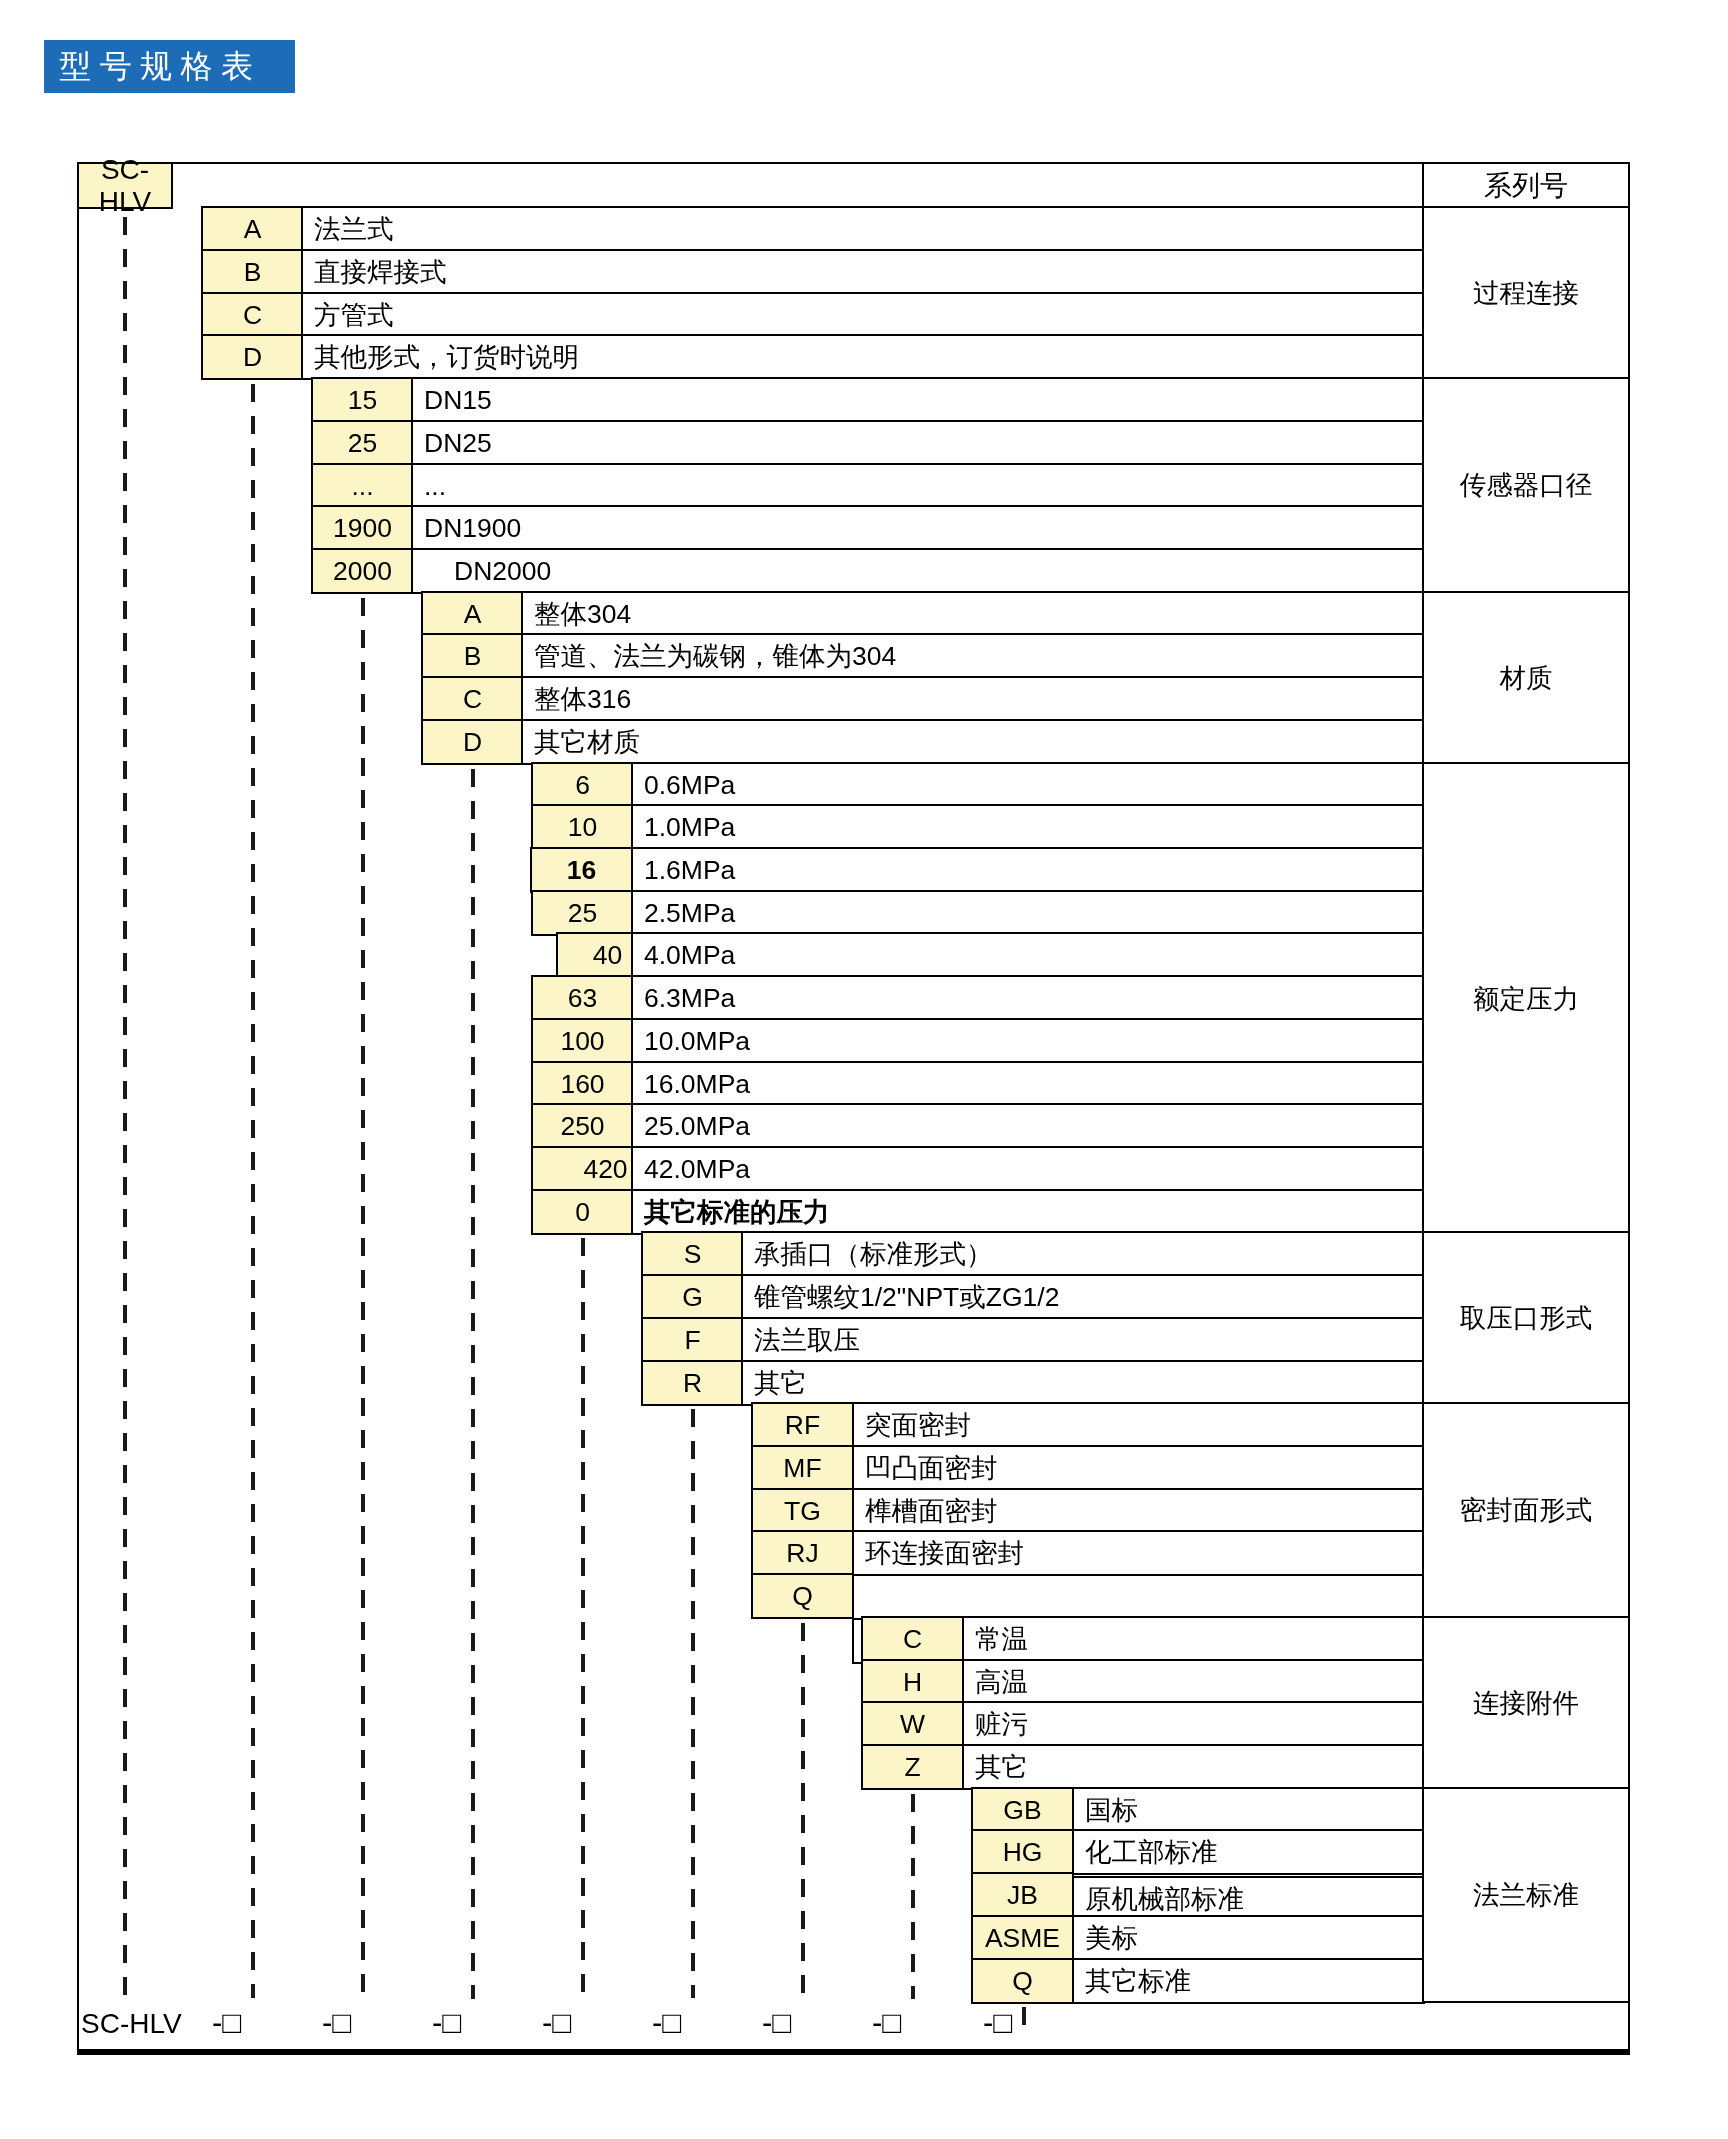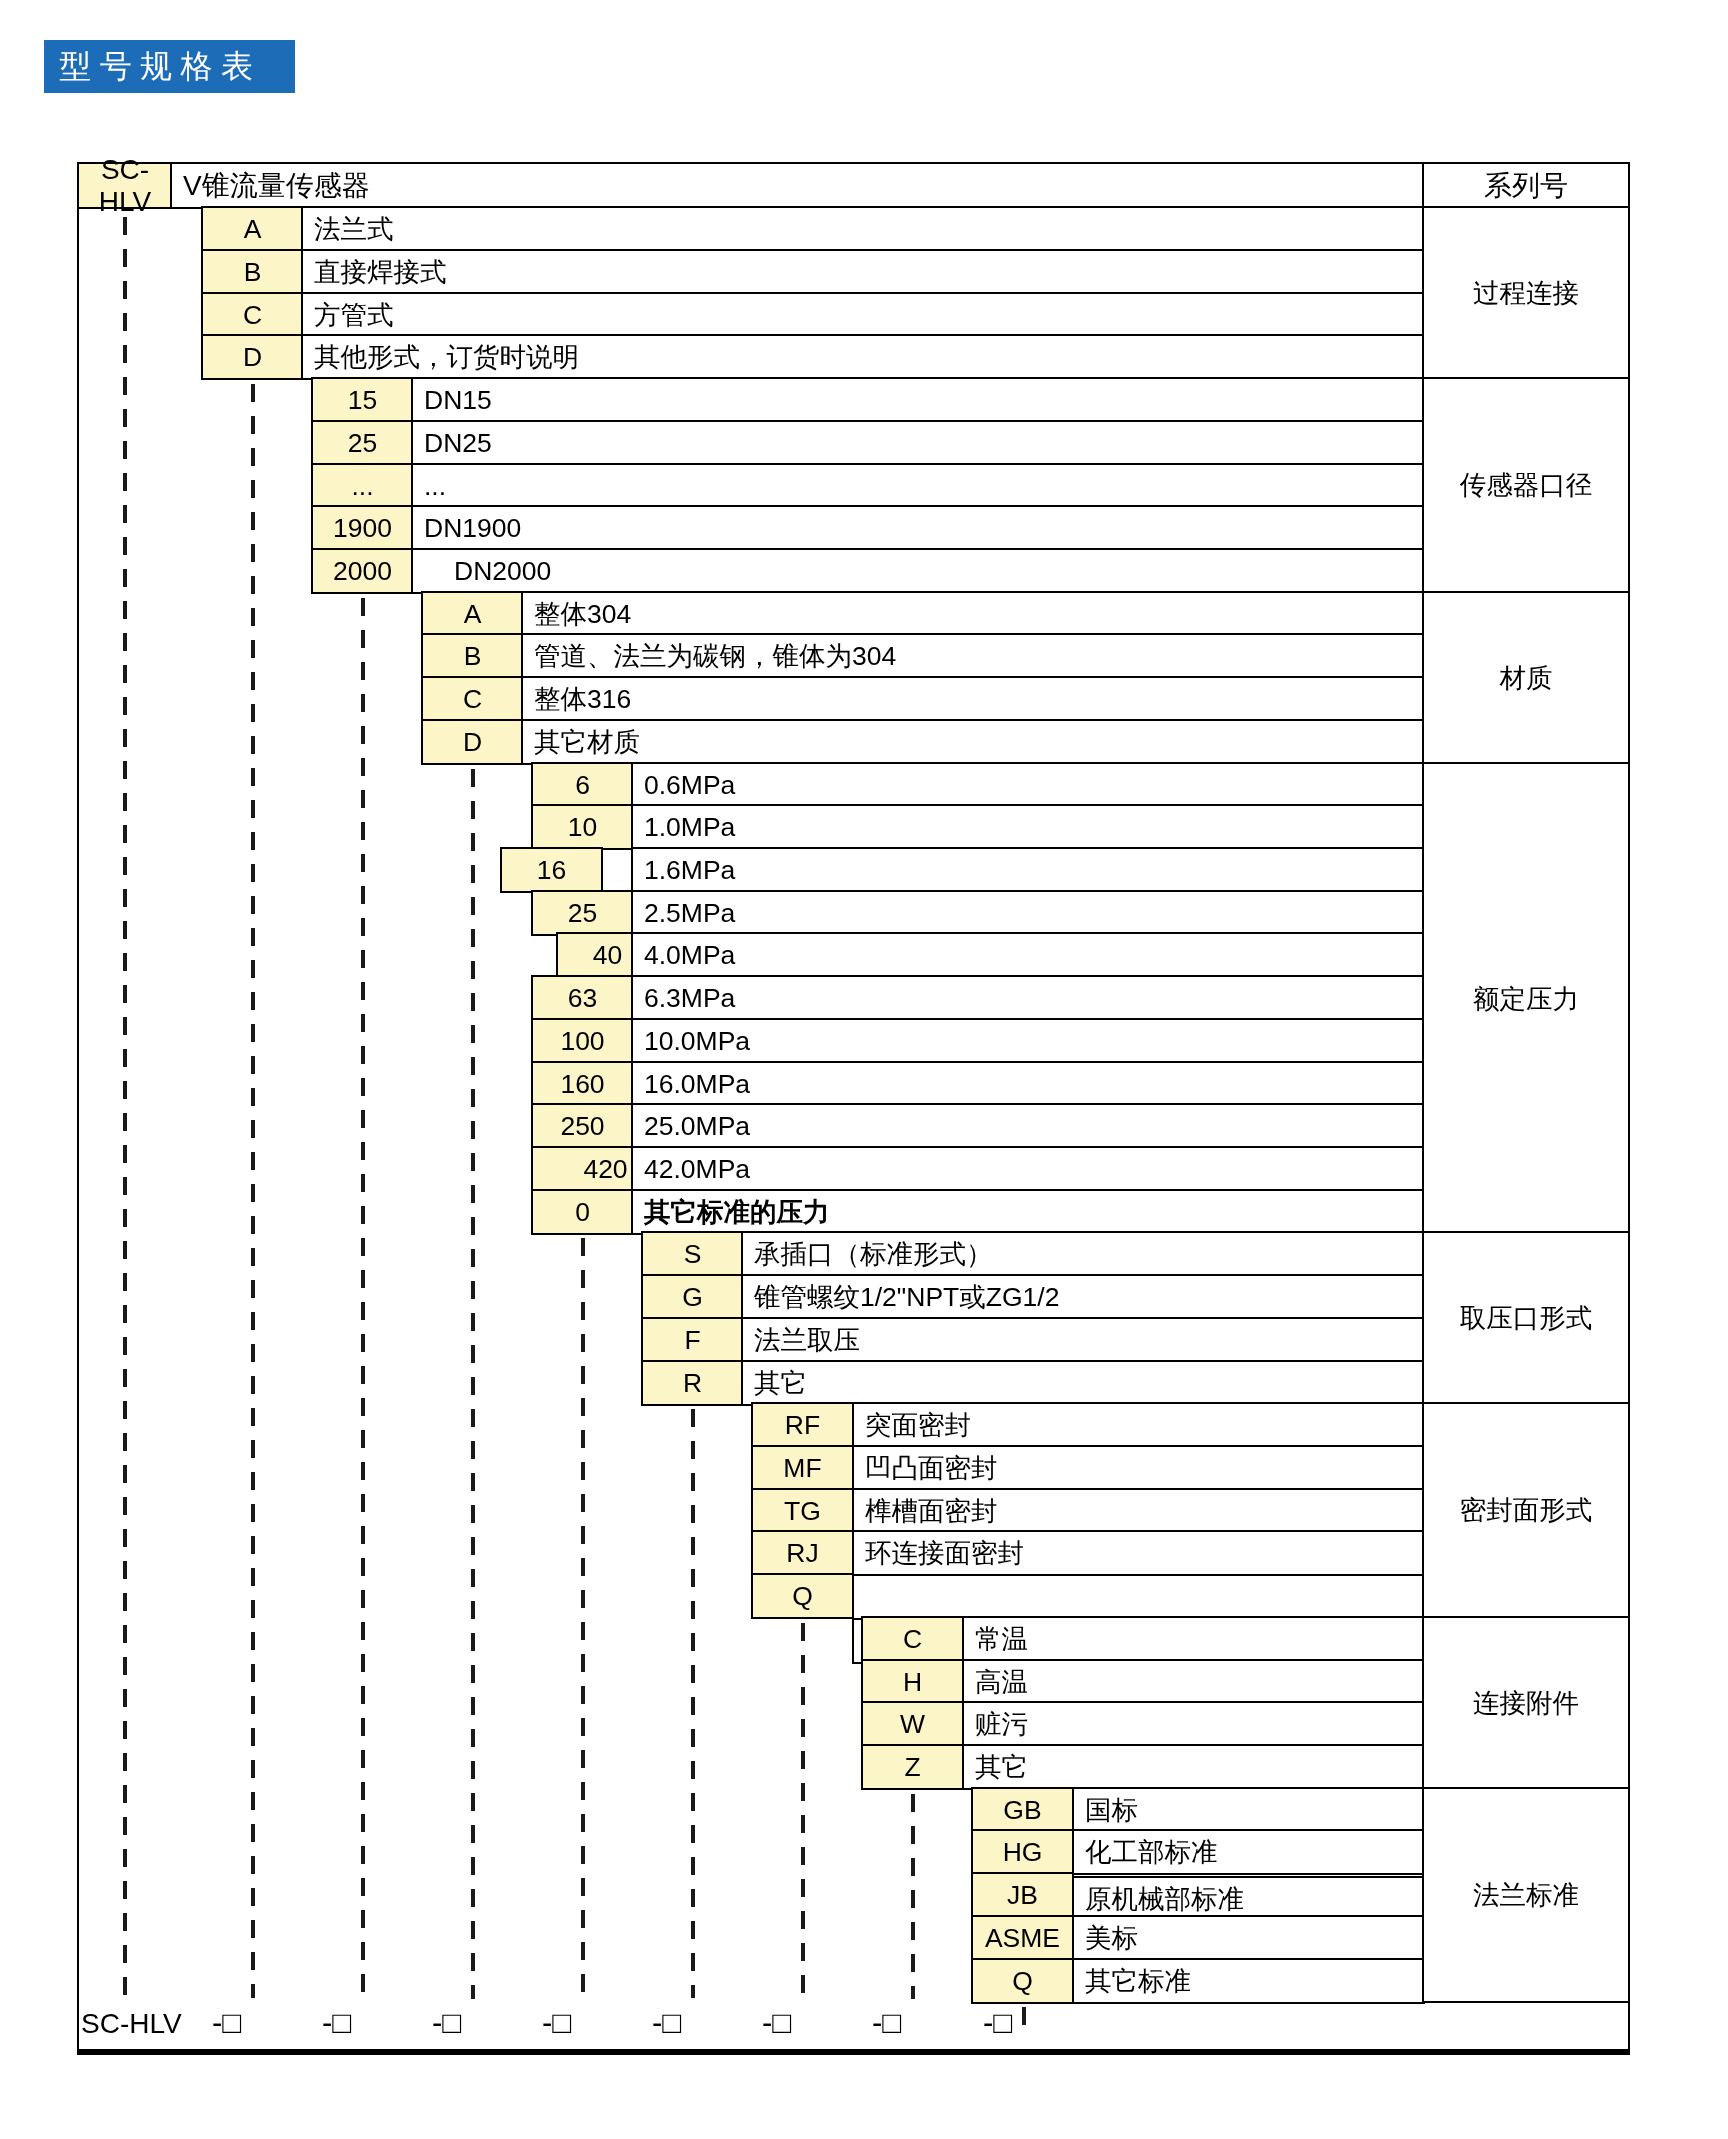--- a/index.html
+++ b/index.html
@@ -21,21 +21,20 @@
 </head>
 <body>
 
 <div class="page">
 
   <div class="abs title" style="left:44px;top:40px;width:251px;height:53px;">型号规格表</div>
 
   <div class="abs frame" style="left:77px;top:162px;width:1553px;height:1893px;"></div>
 
   <div class="abs cell code hdr" style="left:77px;top:162px;width:96px;height:47px;">SC-HLV</div>
-  <div class="abs cell desc hdr" style="left:170px;top:162px;width:1254px;height:47px;">V锥流量传感器</div>
   <div class="abs cell label hdr" style="left:1422px;top:162px;width:208px;height:47px;">系列号</div>
 
   <div id="layer">
       <div class="abs cell code" style="left: 201px; top: 206px; width: 103px; height: 46px;">A</div>
       <div class="abs cell desc" style="left: 301px; top: 206px; width: 1123px; height: 46px;">法兰式</div>
       <div class="abs cell code" style="left: 201px; top: 249px; width: 103px; height: 46px;">B</div>
       <div class="abs cell desc" style="left: 301px; top: 249px; width: 1123px; height: 46px;">直接焊接式</div>
       <div class="abs cell code" style="left: 201px; top: 292px; width: 103px; height: 46px;">C</div>
       <div class="abs cell desc" style="left: 301px; top: 292px; width: 1123px; height: 46px;">方管式</div>
       <div class="abs cell code" style="left: 201px; top: 334px; width: 103px; height: 46px;">D</div>
@@ -61,21 +60,21 @@
       <div class="abs cell code" style="left: 421px; top: 676px; width: 103px; height: 46px;">C</div>
       <div class="abs cell desc" style="left: 521px; top: 676px; width: 903px; height: 46px;">整体316</div>
       <div class="abs cell code" style="left: 421px; top: 719px; width: 103px; height: 46px;">D</div>
       <div class="abs cell desc" style="left: 521px; top: 719px; width: 903px; height: 46px;">其它材质</div>
       <div class="abs cell label" style="left: 1422px; top: 591px; width: 208px; height: 174px;">材质</div>
       <div class="abs dash-v" style="left: 471px; top: 769px; width: 3.5px; height: 1230px;"></div>
       <div class="abs cell code" style="left: 531px; top: 762px; width: 103px; height: 46px;">6</div>
       <div class="abs cell desc" style="left: 631px; top: 762px; width: 793px; height: 46px;">0.6MPa</div>
       <div class="abs cell code" style="left: 531px; top: 804px; width: 103px; height: 46px;">10</div>
       <div class="abs cell desc" style="left: 631px; top: 804px; width: 793px; height: 46px;">1.0MPa</div>
-      <div class="abs cell code" style="left: 500px; top: 847px; width: 103px; height: 46px;">16</div>
+      <div class="abs cell code" style="left: 530px; top: 847px; width: 103px; height: 46px; font-weight: bold;">16</div>
       <div class="abs cell desc" style="left: 631px; top: 847px; width: 793px; height: 46px;">1.6MPa</div>
       <div class="abs cell code" style="left: 531px; top: 890px; width: 103px; height: 46px;">25</div>
       <div class="abs cell desc" style="left: 631px; top: 890px; width: 793px; height: 46px;">2.5MPa</div>
       <div class="abs cell code" style="left: 556px; top: 932px; width: 103px; height: 46px;">40</div>
       <div class="abs cell desc" style="left: 631px; top: 932px; width: 793px; height: 46px;">4.0MPa</div>
       <div class="abs cell code" style="left: 531px; top: 975px; width: 103px; height: 46px;">63</div>
       <div class="abs cell desc" style="left: 631px; top: 975px; width: 793px; height: 46px;">6.3MPa</div>
       <div class="abs cell code" style="left: 531px; top: 1018px; width: 103px; height: 46px;">100</div>
       <div class="abs cell desc" style="left: 631px; top: 1018px; width: 793px; height: 46px;">10.0MPa</div>
       <div class="abs cell code" style="left: 531px; top: 1061px; width: 103px; height: 46px;">160</div>

